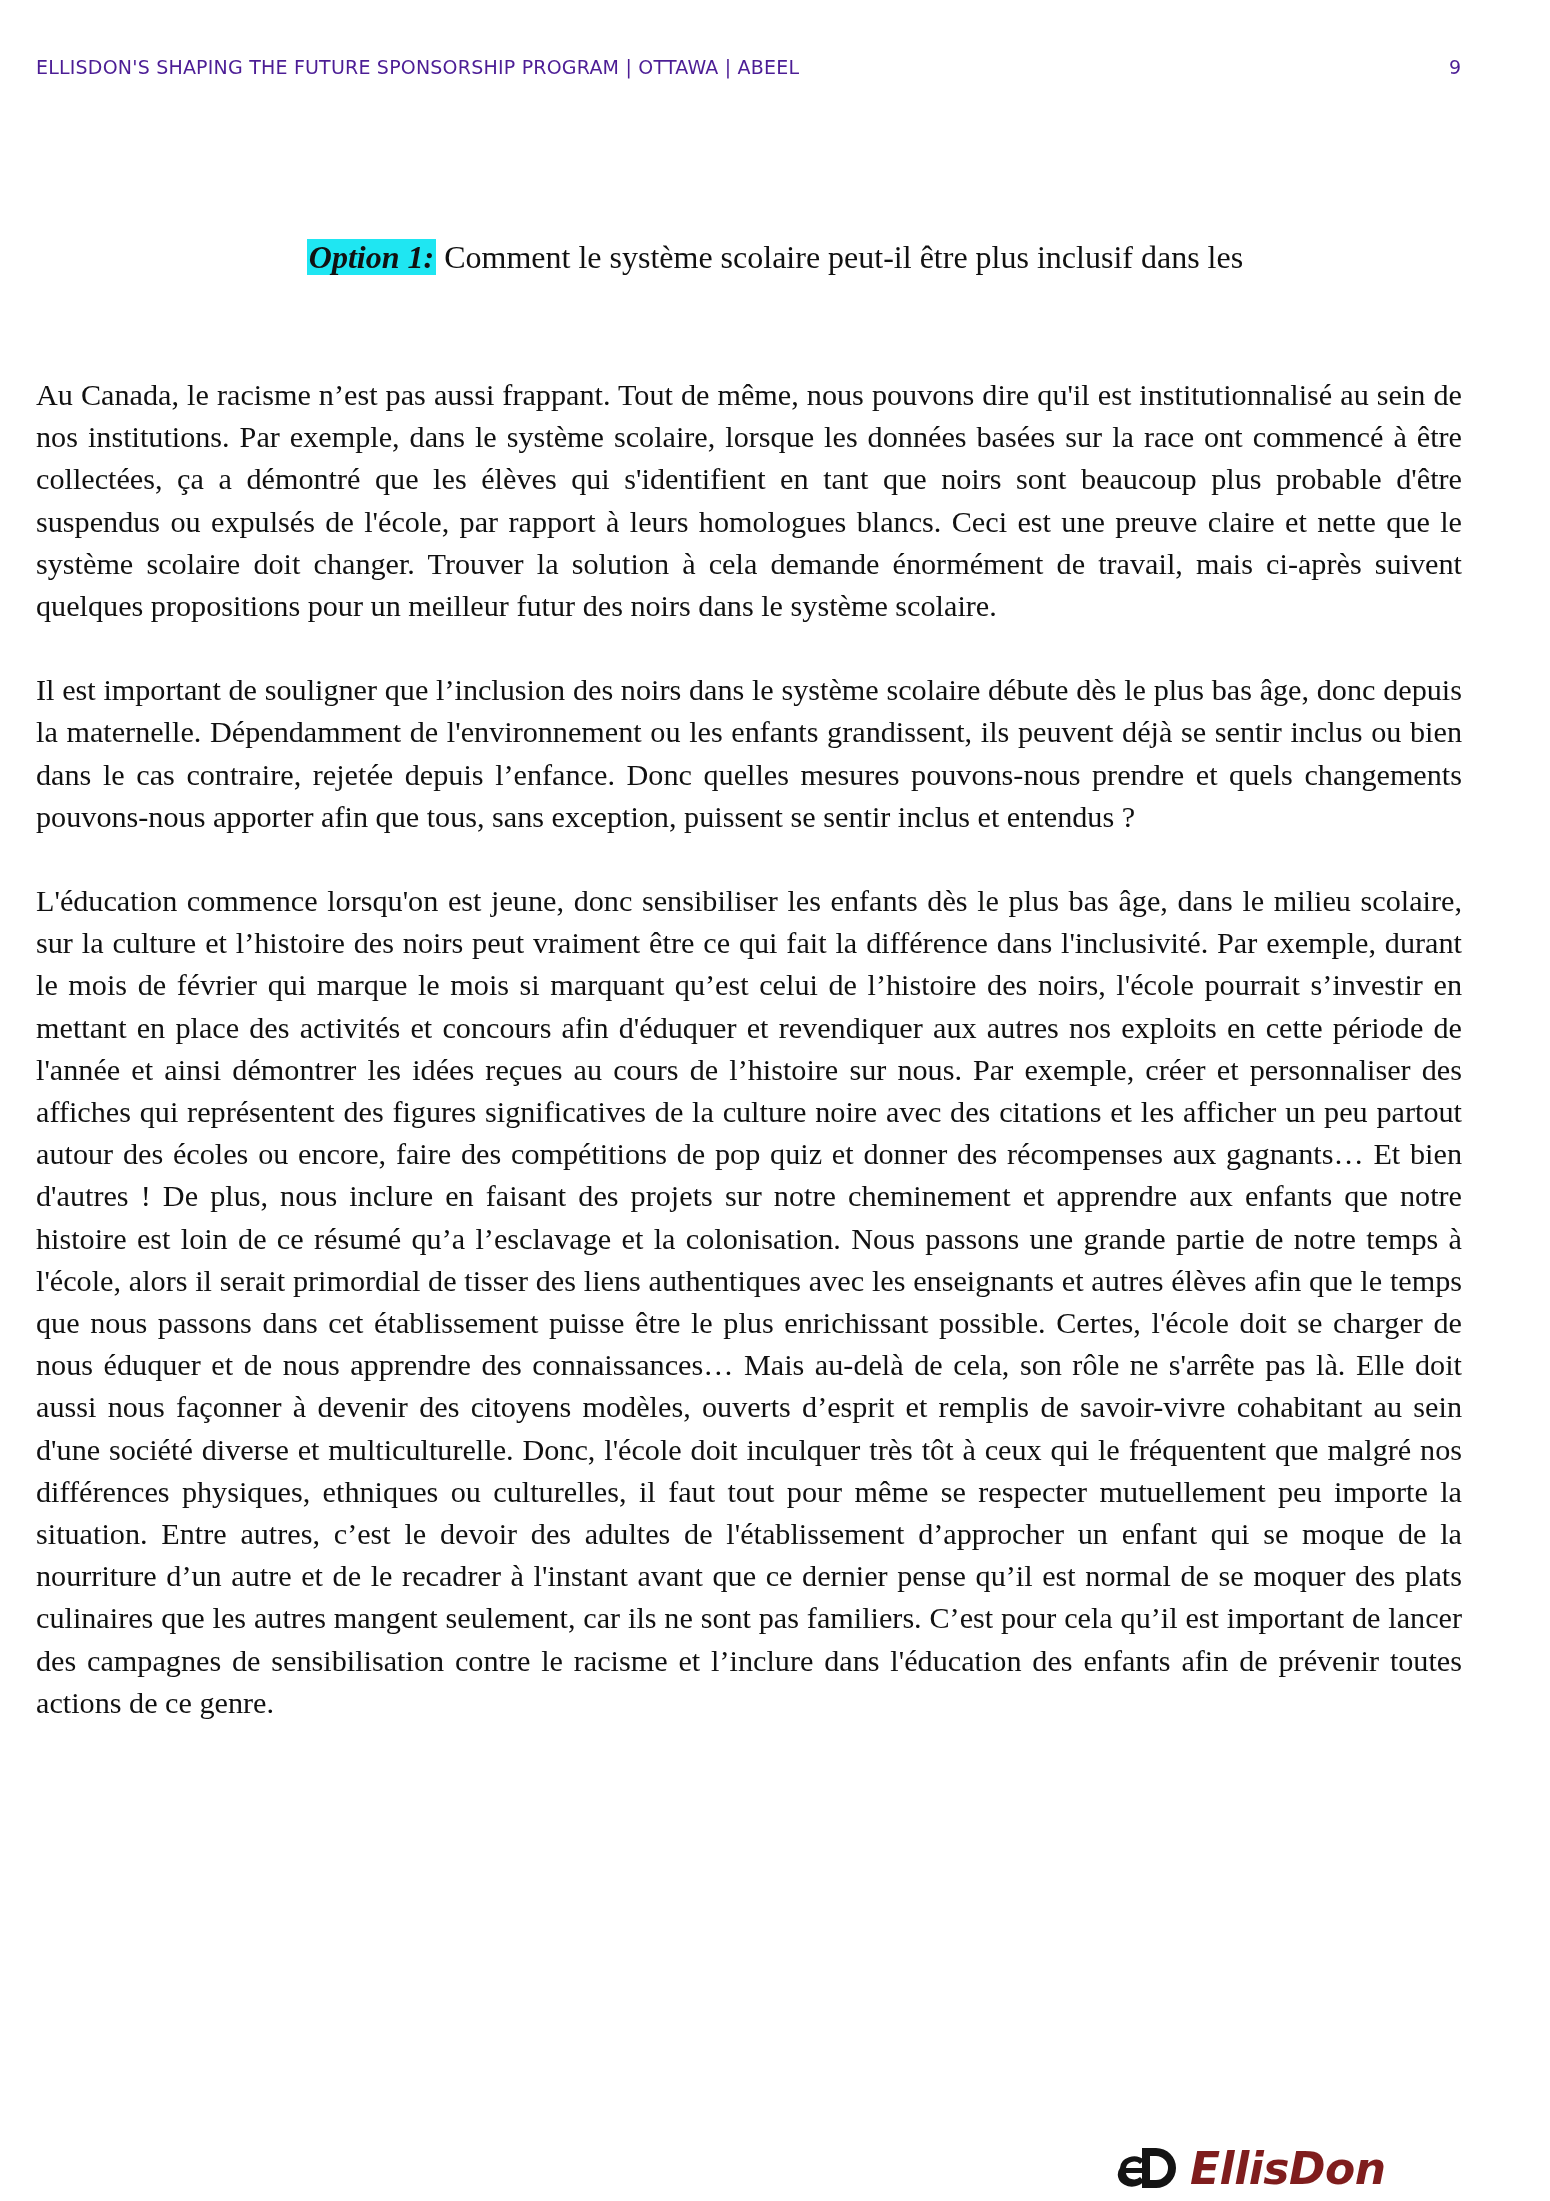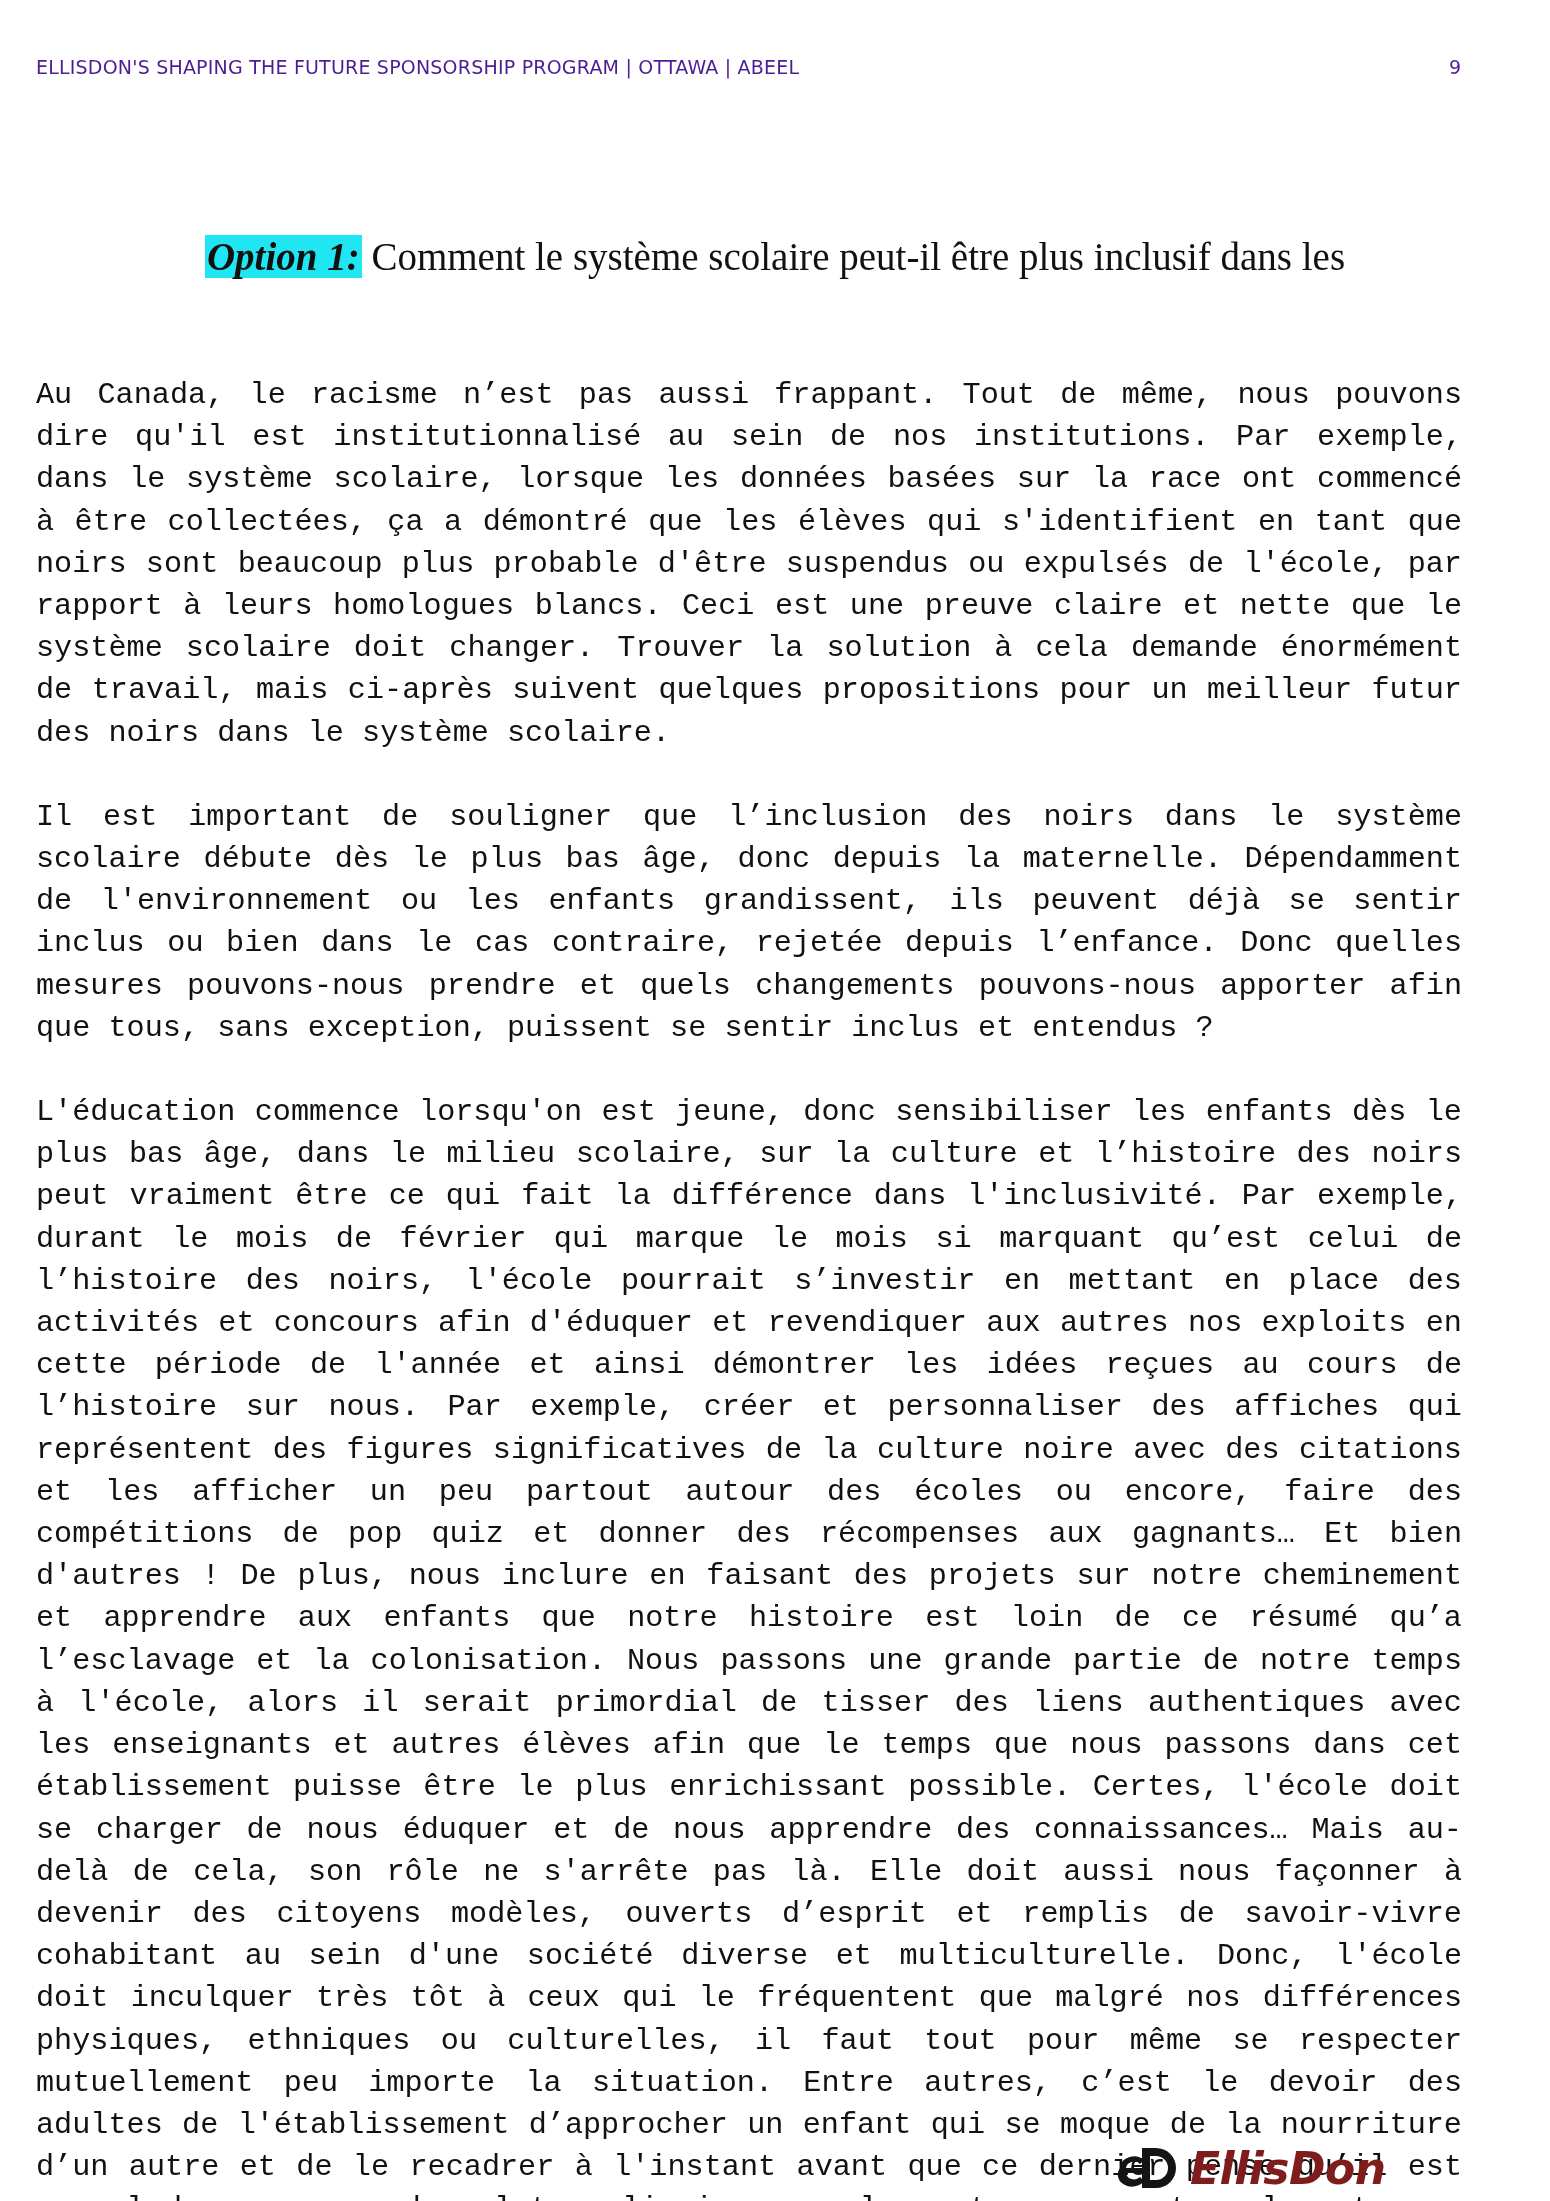--- a/index.html
+++ b/index.html
@@ -35,21 +35,21 @@
     left: 1413px;
     top: 0;
   }
   .title-block {
     position: absolute;
     top: 232px;
     left: 0;
     width: 1550px;
     text-align: center;
     font-family: "Liberation Serif", "DejaVu Serif", serif;
-    font-size: 39px;
+    font-size: 32px;
     line-height: 50px;
     color: #111111;
   }
   .highlight {
     background: #1fe6f2;
     font-style: italic;
     font-weight: bold;
     padding: 0 2px;
   }
   .content {
@@ -58,21 +58,20 @@
     left: 36px;
     width: 1426px;
     font-family: "Liberation Serif", "DejaVu Serif", serif;
     font-size: 30.2px;
     line-height: 42.2px;
     color: #111111;
   }
   .content p {
     margin: 0 0 42px 0;
     text-align: justify;
-    font-family: Liberation Mono, monospace;
   }
   .logo {
     position: absolute;
     left: 1116px;
     top: 2140px;
     height: 56px;
     display: flex;
     align-items: center;
   }
   .logo-mark {

